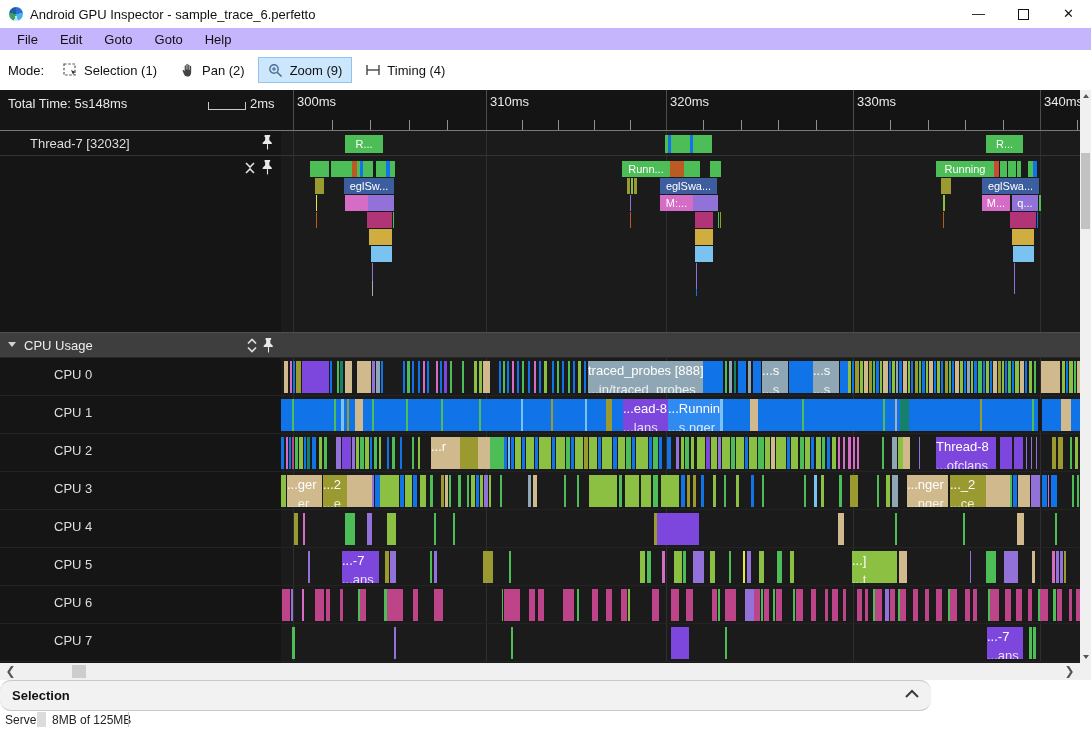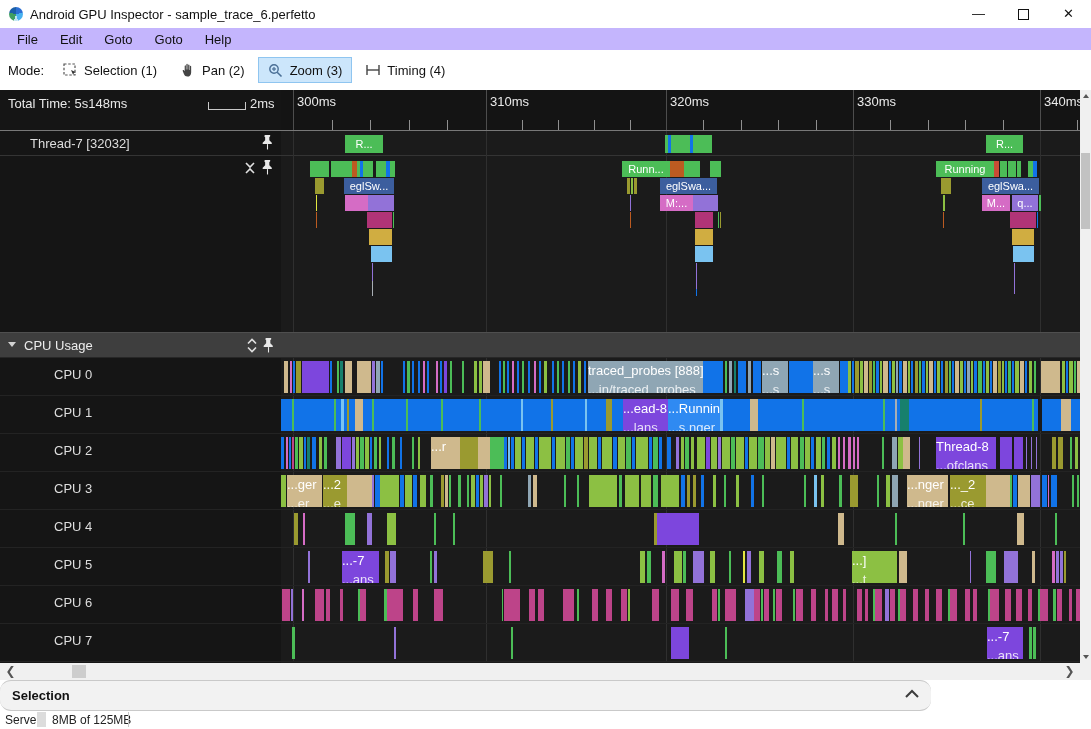--- a/index.html
+++ b/index.html
@@ -113,21 +113,21 @@
       </div>
       <div class="mode-btn active">
         <span class="mico">
           <svg width="15" height="15" viewBox="0 0 15 15">
             <circle cx="6" cy="6" r="4.2" fill="none" stroke="#4a6f96" stroke-width="1.4"></circle>
             <line x1="4" y1="6" x2="8" y2="6" stroke="#4a6f96" stroke-width="1.2"></line>
             <line x1="6" y1="4" x2="6" y2="8" stroke="#4a6f96" stroke-width="1.2"></line>
             <line x1="9.2" y1="9.2" x2="13.5" y2="13.5" stroke="#4a6f96" stroke-width="1.6"></line>
           </svg>
         </span>
-        <span>Zoom (3)</span>
+        <span>Zoom (9)</span>
       </div>
       <div class="mode-btn">
         <span class="mico">
           <svg width="16" height="14" viewBox="0 0 16 14">
             <g stroke="#444" stroke-width="1.4" fill="none">
               <line x1="2" y1="2" x2="2" y2="12"></line>
               <line x1="14" y1="2" x2="14" y2="12"></line>
               <line x1="2" y1="7" x2="14" y2="7"></line>
             </g>
           </svg>

